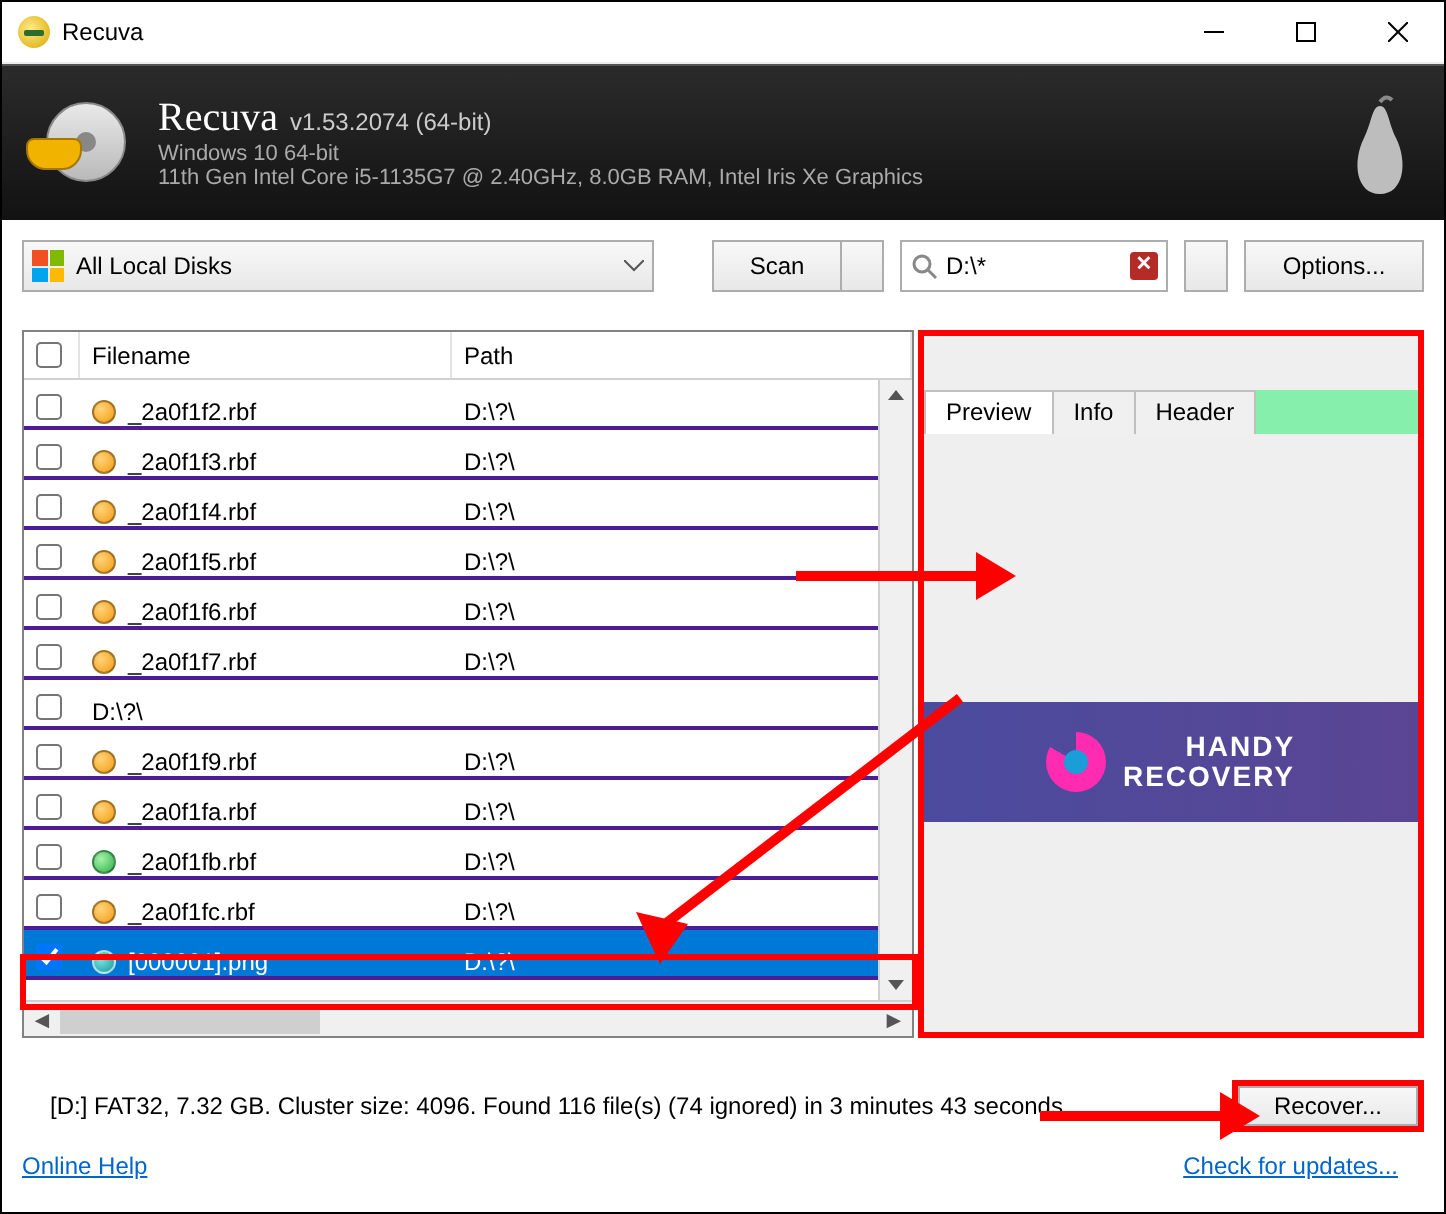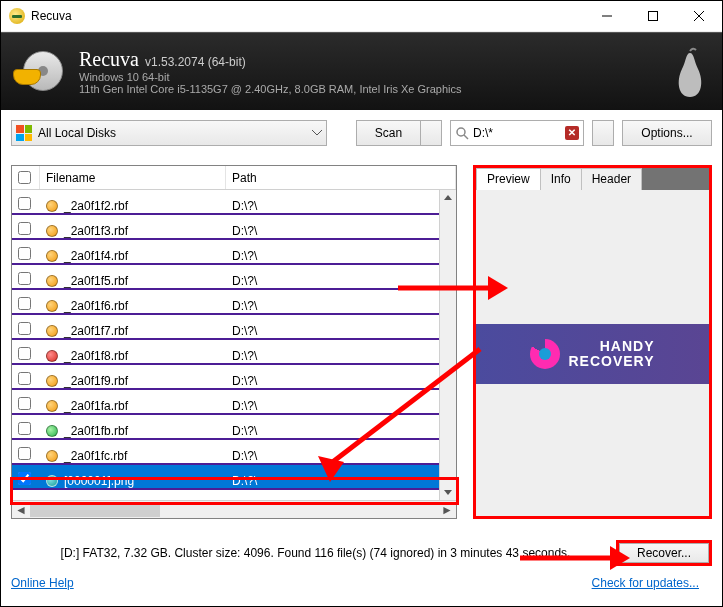--- a/index.html
+++ b/index.html
@@ -31,21 +31,21 @@
   .btn { height:26px; border:1px solid #adadad; background:linear-gradient(#f8f8f8,#e8e8e8); display:flex; align-items:center; justify-content:center; padding:0 10px; }
   .scan-group { display:flex; }
   .scan-main { width:64px; border-right:none;margin-left:21px; }
   .scan-drop { width:20px; border-left:1px solid #adadad; }
   .path-input { flex: 1; height:26px; border:1px solid #adadad; display:flex; align-items:center; padding:0 4px; background:#fff; }
   .path-input .mag { width:14px; height:14px; margin-right:4px; color:#666; }
   .path-input .txt { font-size:12px; }
   .path-input .x { margin-left:auto; width:14px; height:14px; background:#b52b27; color:#fff; font-size:10px; line-height:14px; text-align:center; border-radius:2px; font-weight:bold; }
   .path-drop { width:20px; }
   .options { width:90px; }
-  .main { display:flex; padding: 13px 10px; gap:16px; }
+  .main { display:flex; padding: 13px 10px; gap:2px; }
   .list-wrap { flex: 0 0 446px; border:1px solid #828282; }
   .list-header { display:flex; height:24px; background:#fff; border-bottom:1px solid #d0d0d0; }
   .hcell { display:flex; align-items:center; padding-left:6px; border-right:1px solid #e4e4e4; font-size:12px;}
   .hcell.chk { width:28px; padding-left:6px;}
   .hcell.fname { width:186px; }
   .hcell.path { flex:1; }
   .rows { height: 310px; overflow:hidden; position:relative; }
   .row { display:flex; height:25px; align-items:flex-end; border-bottom:2px solid #4c1d95; }
   .row .c { padding-left:6px; }
   .row .chk { width:28px; }
@@ -56,29 +56,29 @@
   .dot.red { background: radial-gradient(circle at 35% 35%, #ff8a8a, #d93025); }
   .dot.green { background: radial-gradient(circle at 35% 35%, #a6f2a6, #2bb24c); }
   .dot.teal { background: radial-gradient(circle at 35% 35%, #7de3e3, #159a9a); }
   .row.selected { background:#0078d7; color:#fff; }
   .row.selected .dot { border-color: rgba(255,255,255,.6); }
   input[type=checkbox]{ width:13px; height:13px; margin:0; }
   .scrollbar-h { height:18px; background:#f0f0f0; border-top:1px solid #d0d0d0; display:flex; align-items:center; }
   .sbtn { width:18px; height:18px; display:flex; align-items:center; justify-content:center; color:#555; }
   .thumb { width:130px; height:14px; background:#cfcfcf; margin-left:0px; }
   .right-panel { flex:1; border:3px solid #ff0000; position:relative; background:#efefef; padding:0; display:flex; flex-direction:column;}
-  .tabs { display:flex; height:22px; background:#737373; }
+  .tabs { display:flex; height:22px; background:#86efac;margin-top:27px; }
   .tab { padding: 3px 10px 0 10px; font-size:12px; border:1px solid #c0c0c0; border-bottom:none; margin-right:-1px; background:#f0f0f0;}
   .tab.active { background:#fff; }
   .right-body { flex:1; background:#efefef; position:relative;text-align:right; }
   .ad { position:absolute; left:0; top:134px; width:100%; height:60px; background:linear-gradient(90deg,#4b4b9e,#5a4593); display:flex; align-items:center; justify-content:center; gap:8px; color:#fff; font-weight:700; letter-spacing:1px; }
   .ad .spin { width:30px; height:30px; border-radius:50%; background: conic-gradient(#ff2bb1 0 300deg, transparent 300deg 360deg); position:relative;}
   .ad .spin:after{content:"";position:absolute;left:9px;top:9px;width:12px;height:12px;border-radius:50%;background:#1b9dd8;}
   .ad .adtxt { font-size:14px; line-height:15px; }
-  .status-row { display:flex; align-items:center; padding: 8px 10px 2px 24px; gap:10px;text-align:center;}
+  .status-row { display:flex; align-items:center; padding: 8px 10px 2px 24px; gap:10px;}
   .status { flex:1; font-size:12px; }
   .recover { width:96px; border:3px solid #ff0000; box-shadow: inset 0 0 0 1px #adadad; }
   .footer { display:flex; padding: 8px 23px 2px 10px; }
   .link { color:#0066cc; text-decoration:underline; font-size:12px; }
   .link.right { margin-left:auto; }
   .arrow { position:absolute; pointer-events:none; }
   .sel-box { position:absolute; left:10px; top:477px; width:449px; height:28px; border:3px solid #ff0000; pointer-events:none; }
   svg { display:block; }
   .v-scroll-hint { position:absolute; right:0; top:0; width:17px; height:100%; background:#f0f0f0; border-left:1px solid #d0d0d0; }
   .v-scroll-hint:before, .v-scroll-hint:after { content:""; position:absolute; left:4px; width:0; height:0; border-left:4px solid transparent; border-right:4px solid transparent;}
@@ -223,24 +223,20 @@
         <div class="row">
           <div class="c chk"><input type="checkbox" style=""></div>
           <div class="c fname">
             <span class="dot orange"></span>
             <span>_2a0f1f7.rbf</span>
           </div>
           <div class="c path">D:\?\</div>
         </div>
         <div class="row">
           <div class="c chk"><input type="checkbox" style=""></div>
-          <div class="c fname">
-            <span class="dot red"></span>
-            <span>_2a0f1f8.rbf</span>
-          </div>
           <div class="c path">D:\?\</div>
         </div>
         <div class="row">
           <div class="c chk"><input type="checkbox" style=""></div>
           <div class="c fname">
             <span class="dot orange"></span>
             <span>_2a0f1f9.rbf</span>
           </div>
           <div class="c path">D:\?\</div>
         </div>

